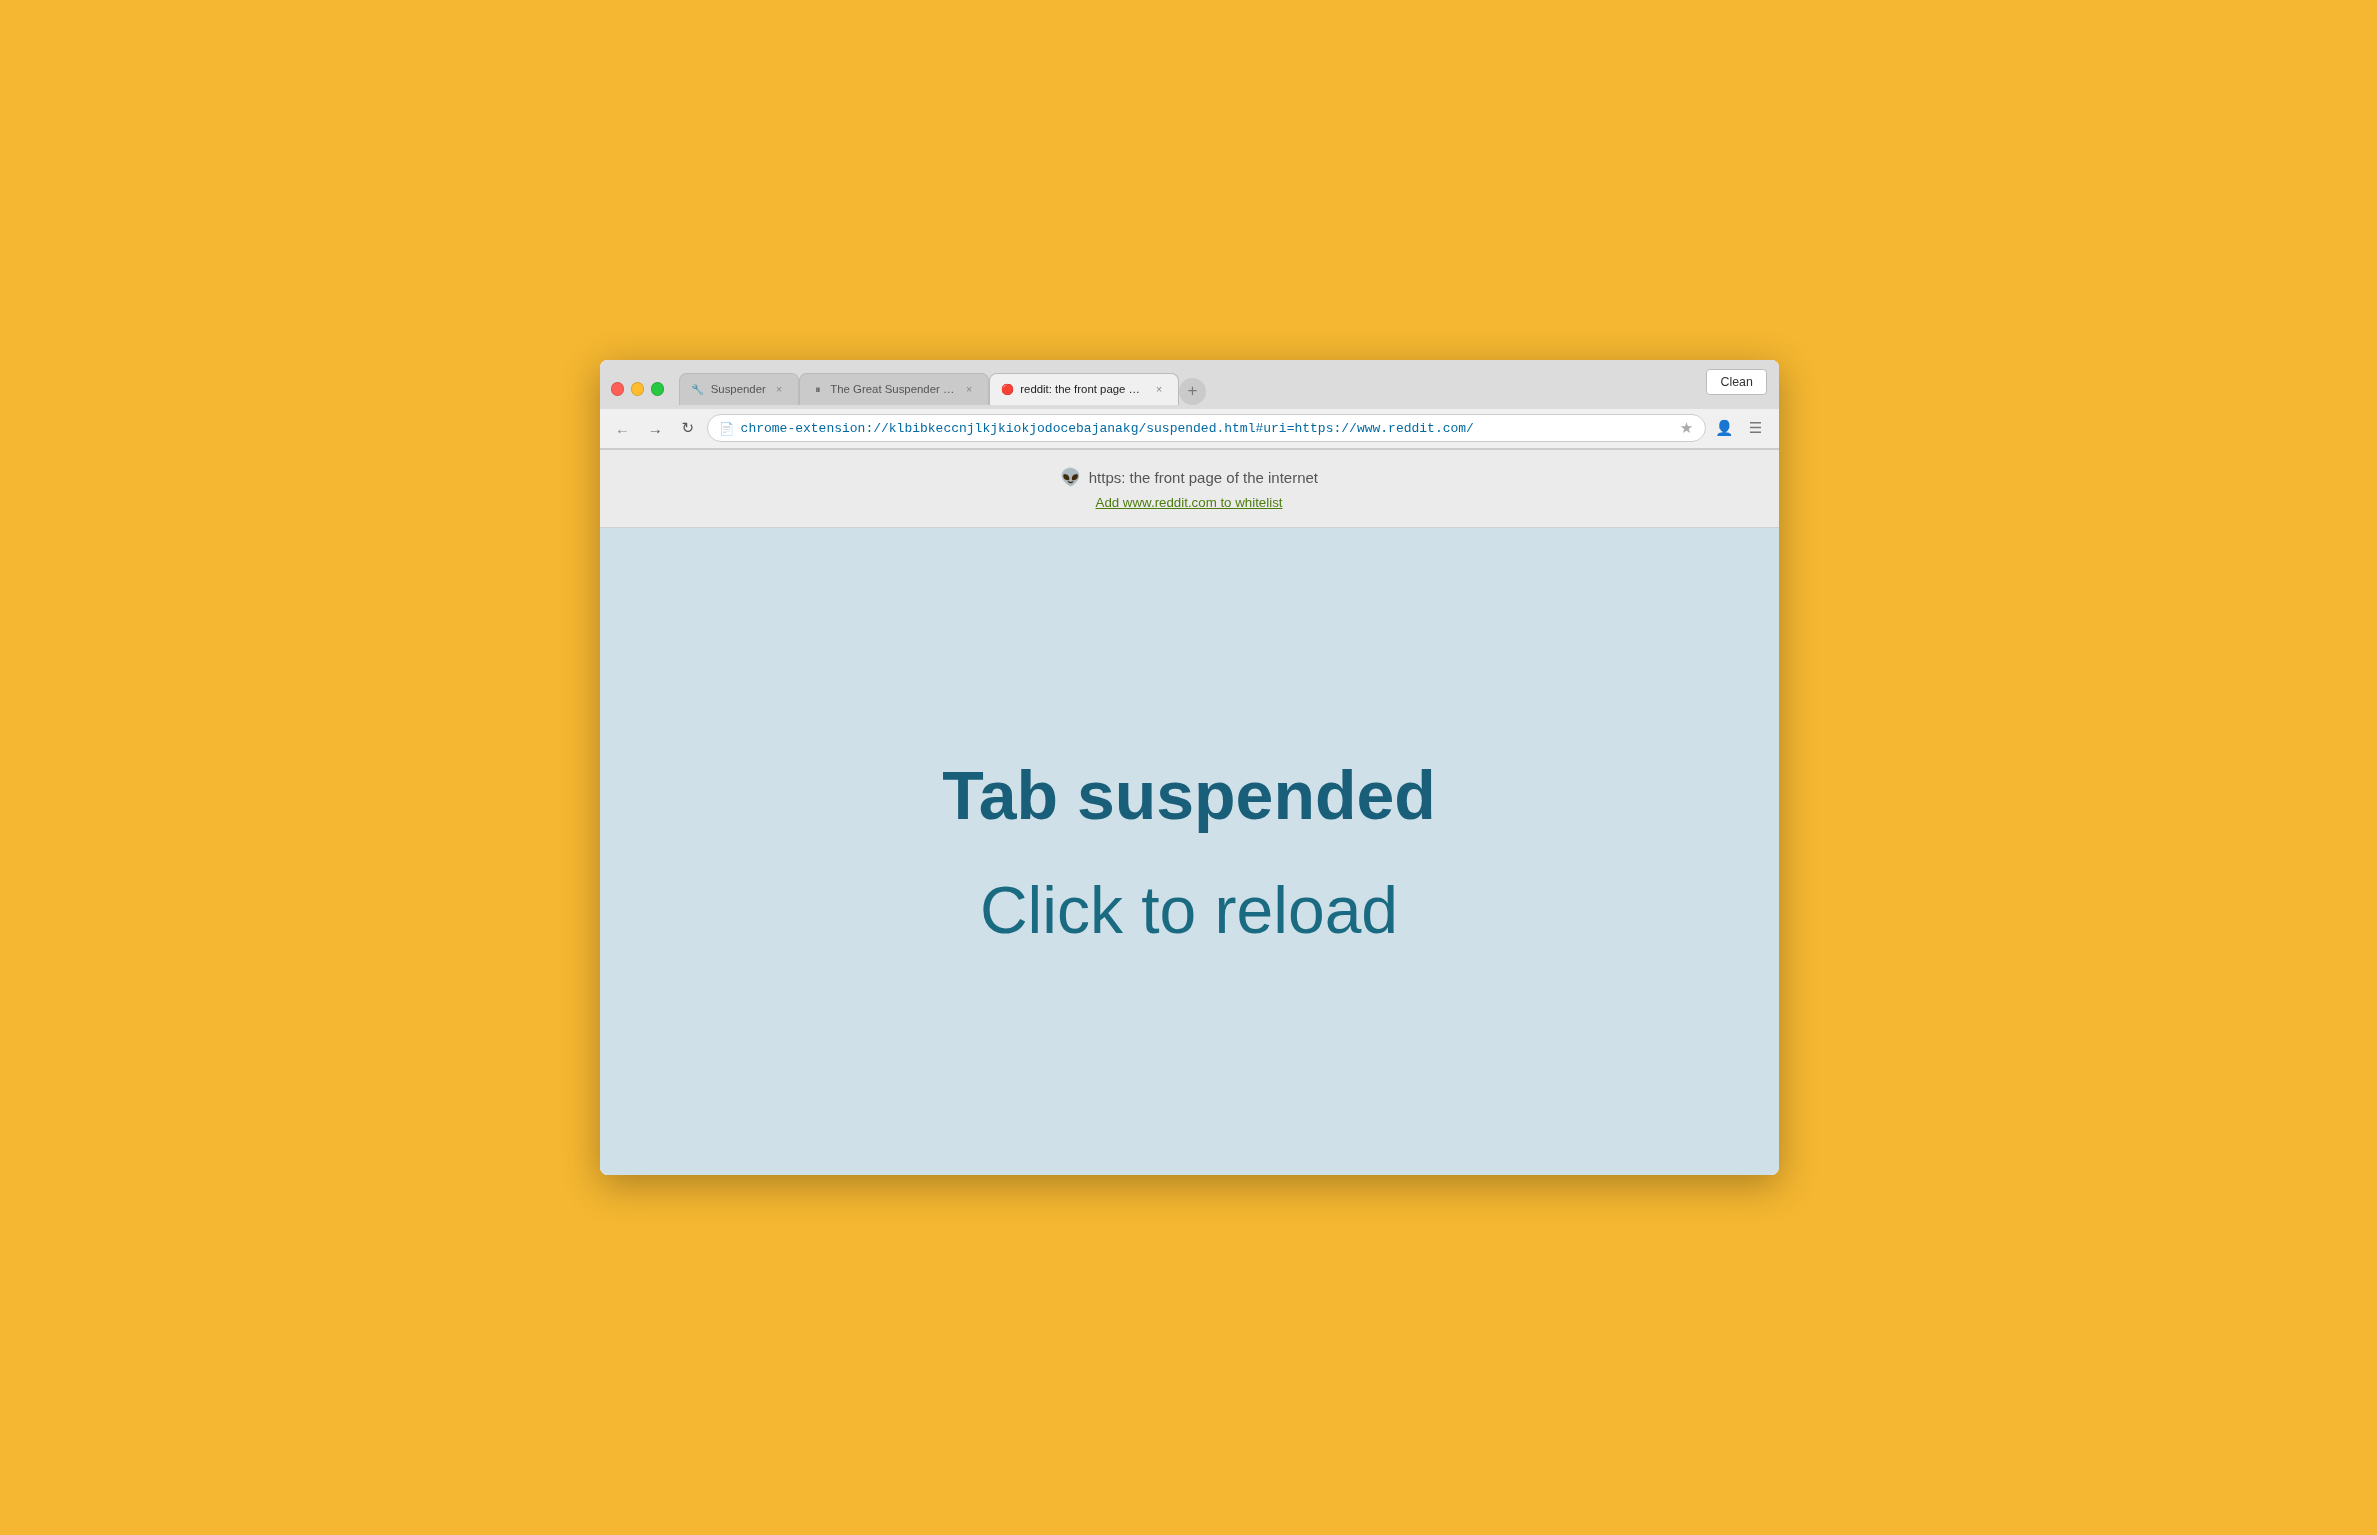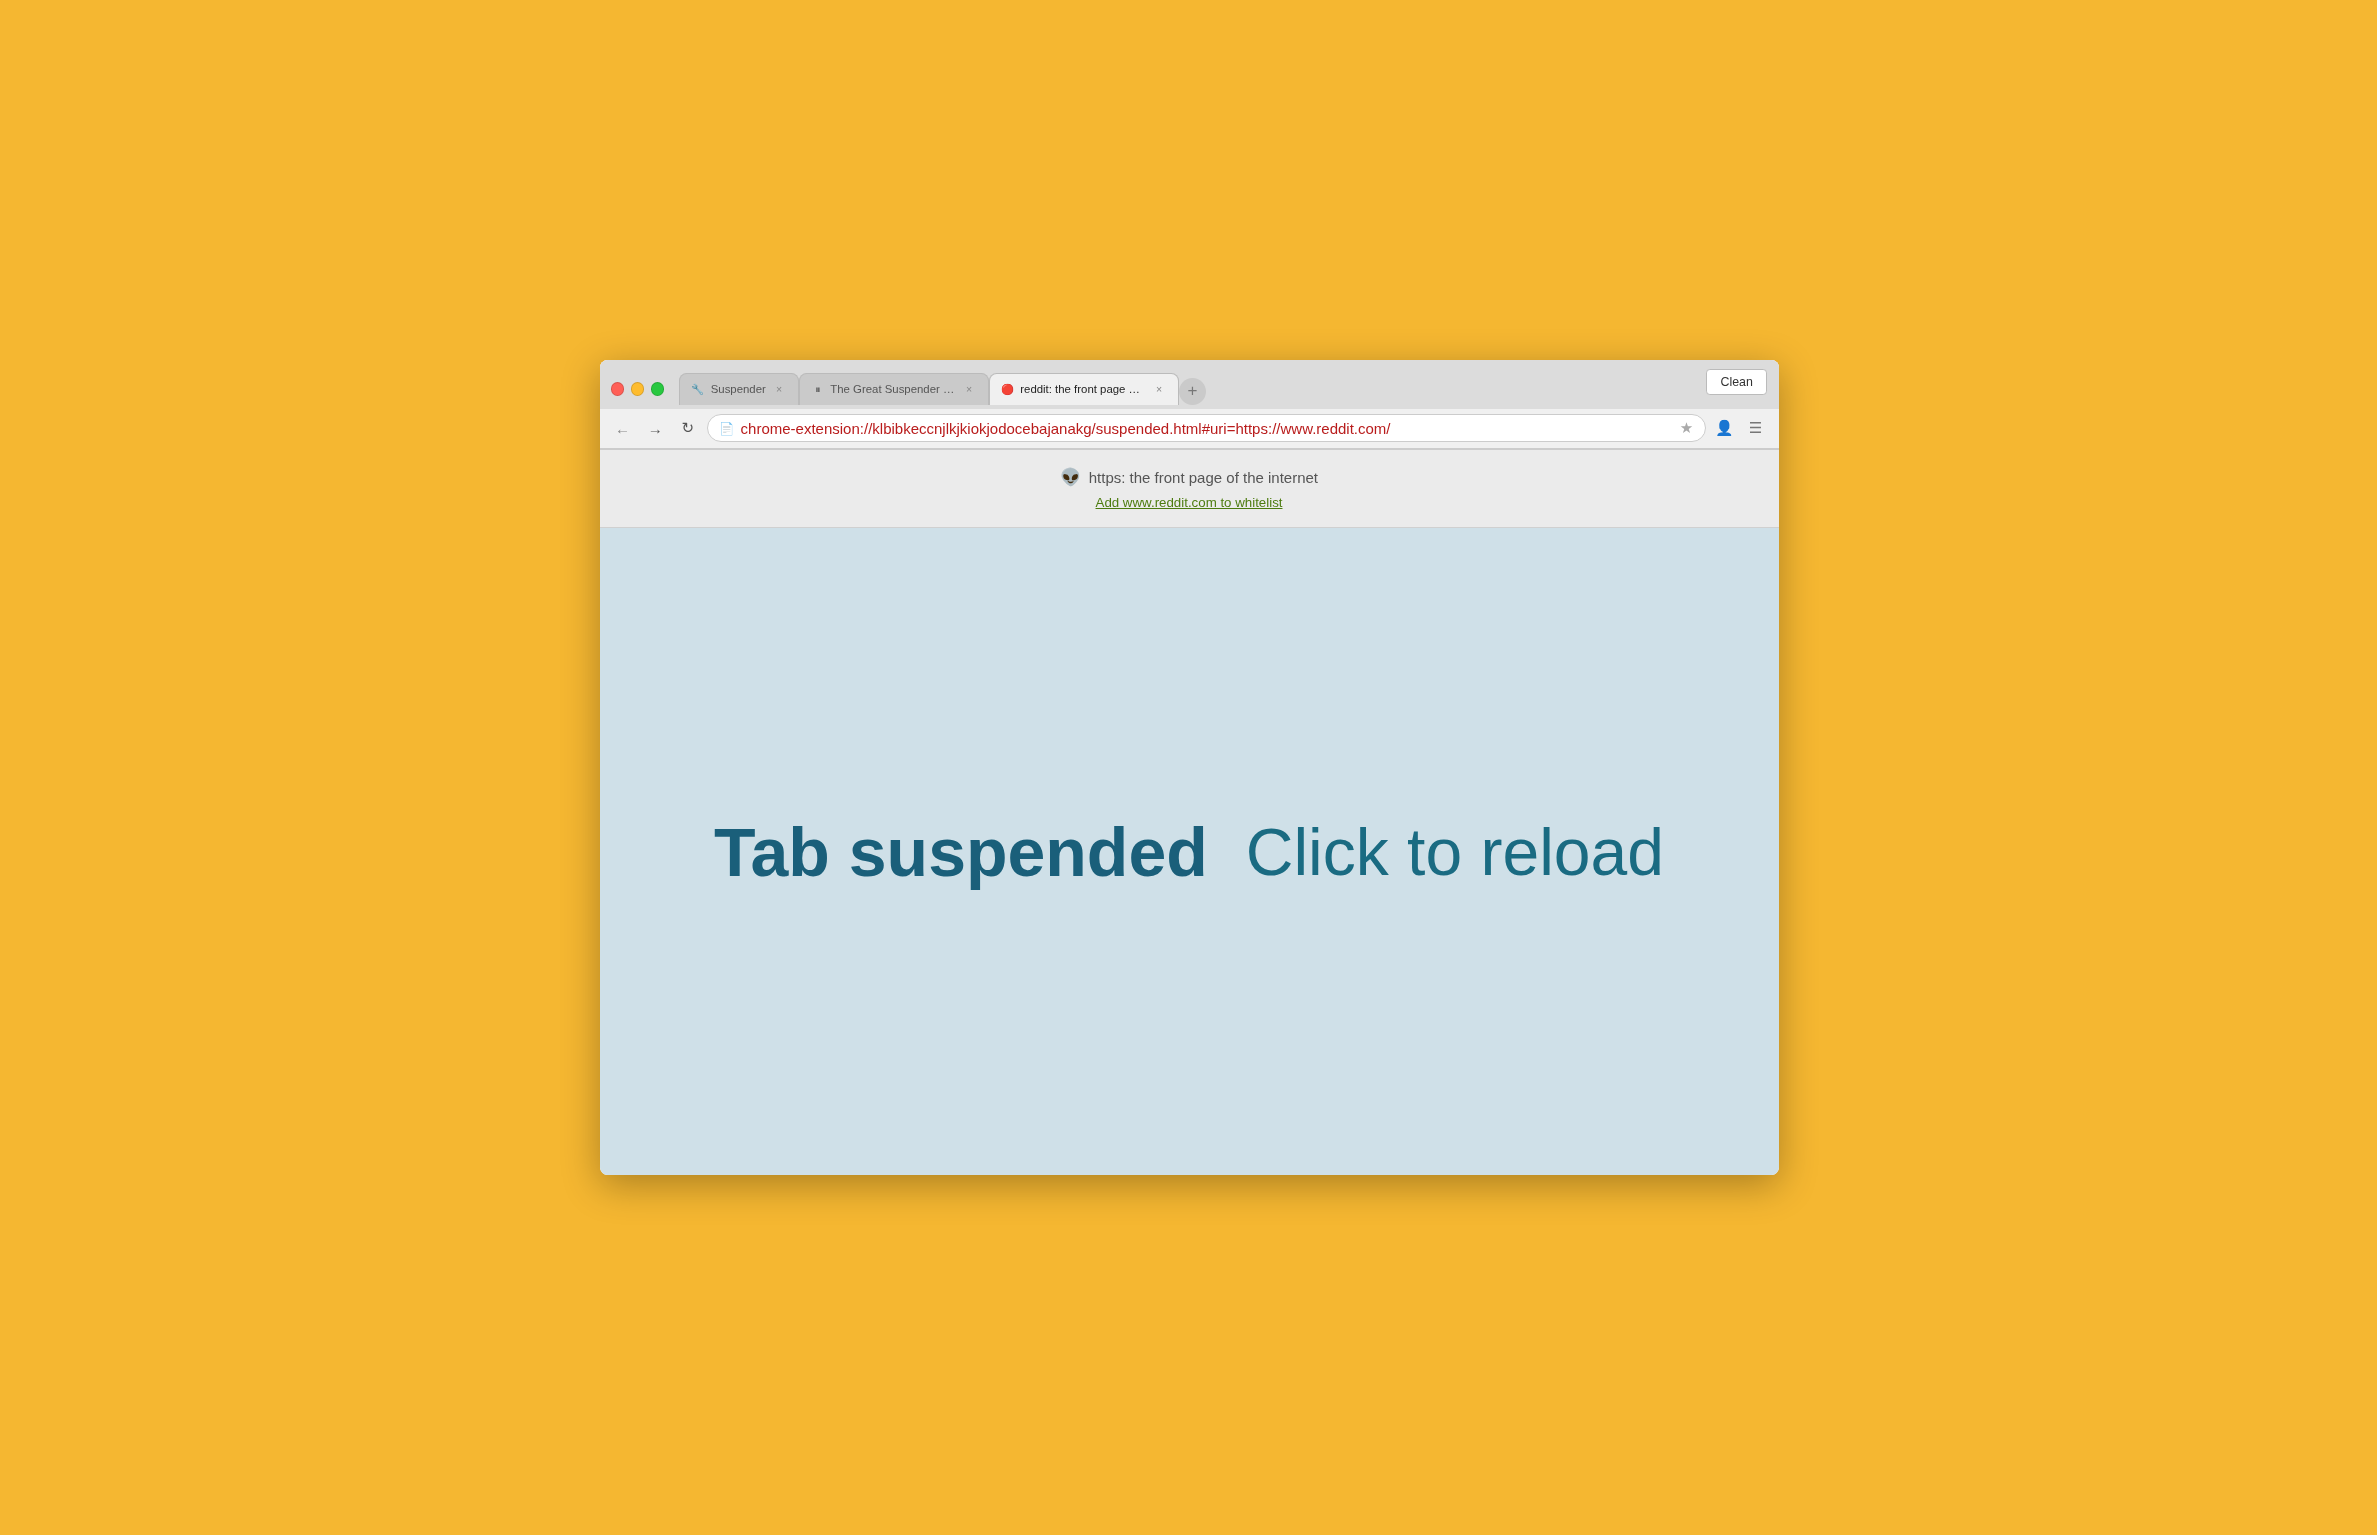--- a/index.html
+++ b/index.html
@@ -181,23 +181,24 @@
 
     .address-bar-icon {
       color: #888;
       font-size: 12.4px;
     }
 
     .address-input {
       flex: 1;
       border: none;
       outline: none;
-      font-size: 15px;
-      color: #b91c1c;
+      font-size: 13px;
+      color: #0369a1;
       background: transparent;
+      font-family: Liberation Mono, monospace;
     }
 
     .address-bar-star {
       color: #aaa;
       font-size: 15px;
     }
 
     .nav-right {
       display: flex;
       align-items: center;
@@ -244,20 +245,21 @@
       color: #4d7c0f;
       font-size: 13.3px;
       text-decoration: underline;
       cursor: pointer;
     }
 
     
     .suspended-content {
       background: #cfe0e8;
       display: flex;
+      flex-direction: column;
       align-items: center;
       justify-content: center;
       height: 647px;
       gap: 38px;
       cursor: pointer;
     }
 
     .tab-suspended-text {
       font-size: 68px;
       font-weight: bold;

